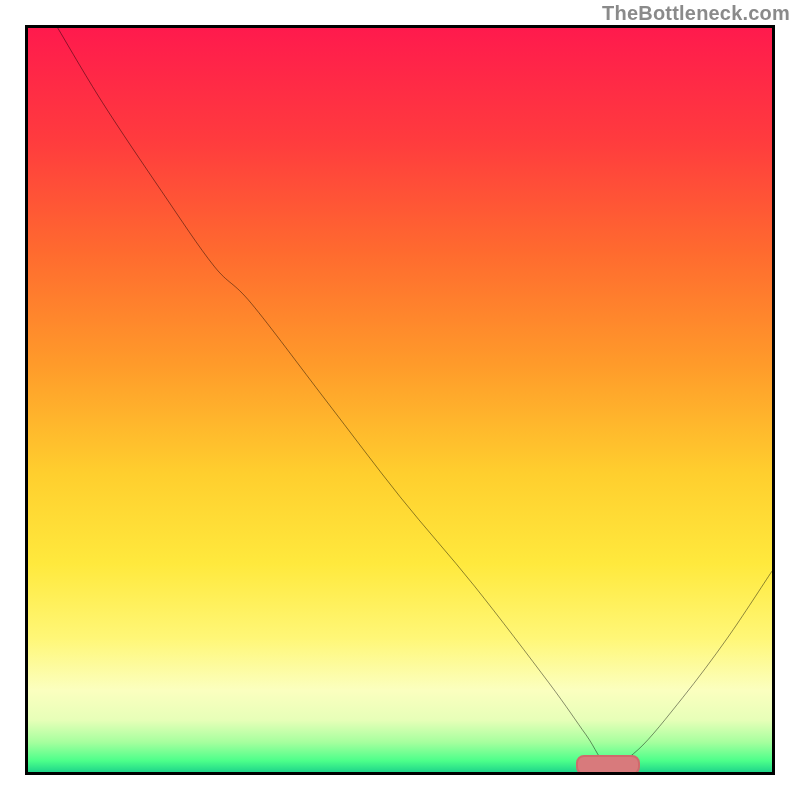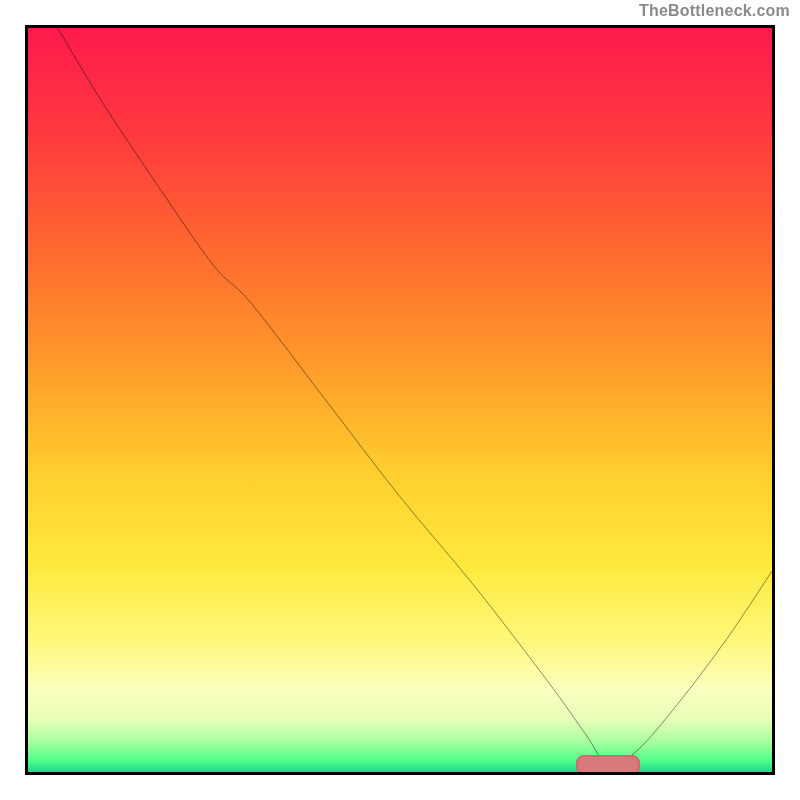--- a/index.html
+++ b/index.html
@@ -8,21 +8,21 @@
     width: 800px;
     height: 800px;
     background: #ffffff;
     overflow: hidden;
     font-family: Arial, Helvetica, sans-serif;
   }
   .watermark {
     position: absolute;
     top: 2px;
     right: 10px;
-    font-size: 16px;
+    font-size: 20px;
     font-weight: 600;
     color: #8a8a8a;
     letter-spacing: 0.2px;
     z-index: 10;
   }
   .plot-area {
     position: absolute;
     left: 25px;
     top: 25px;
     width: 750px;

